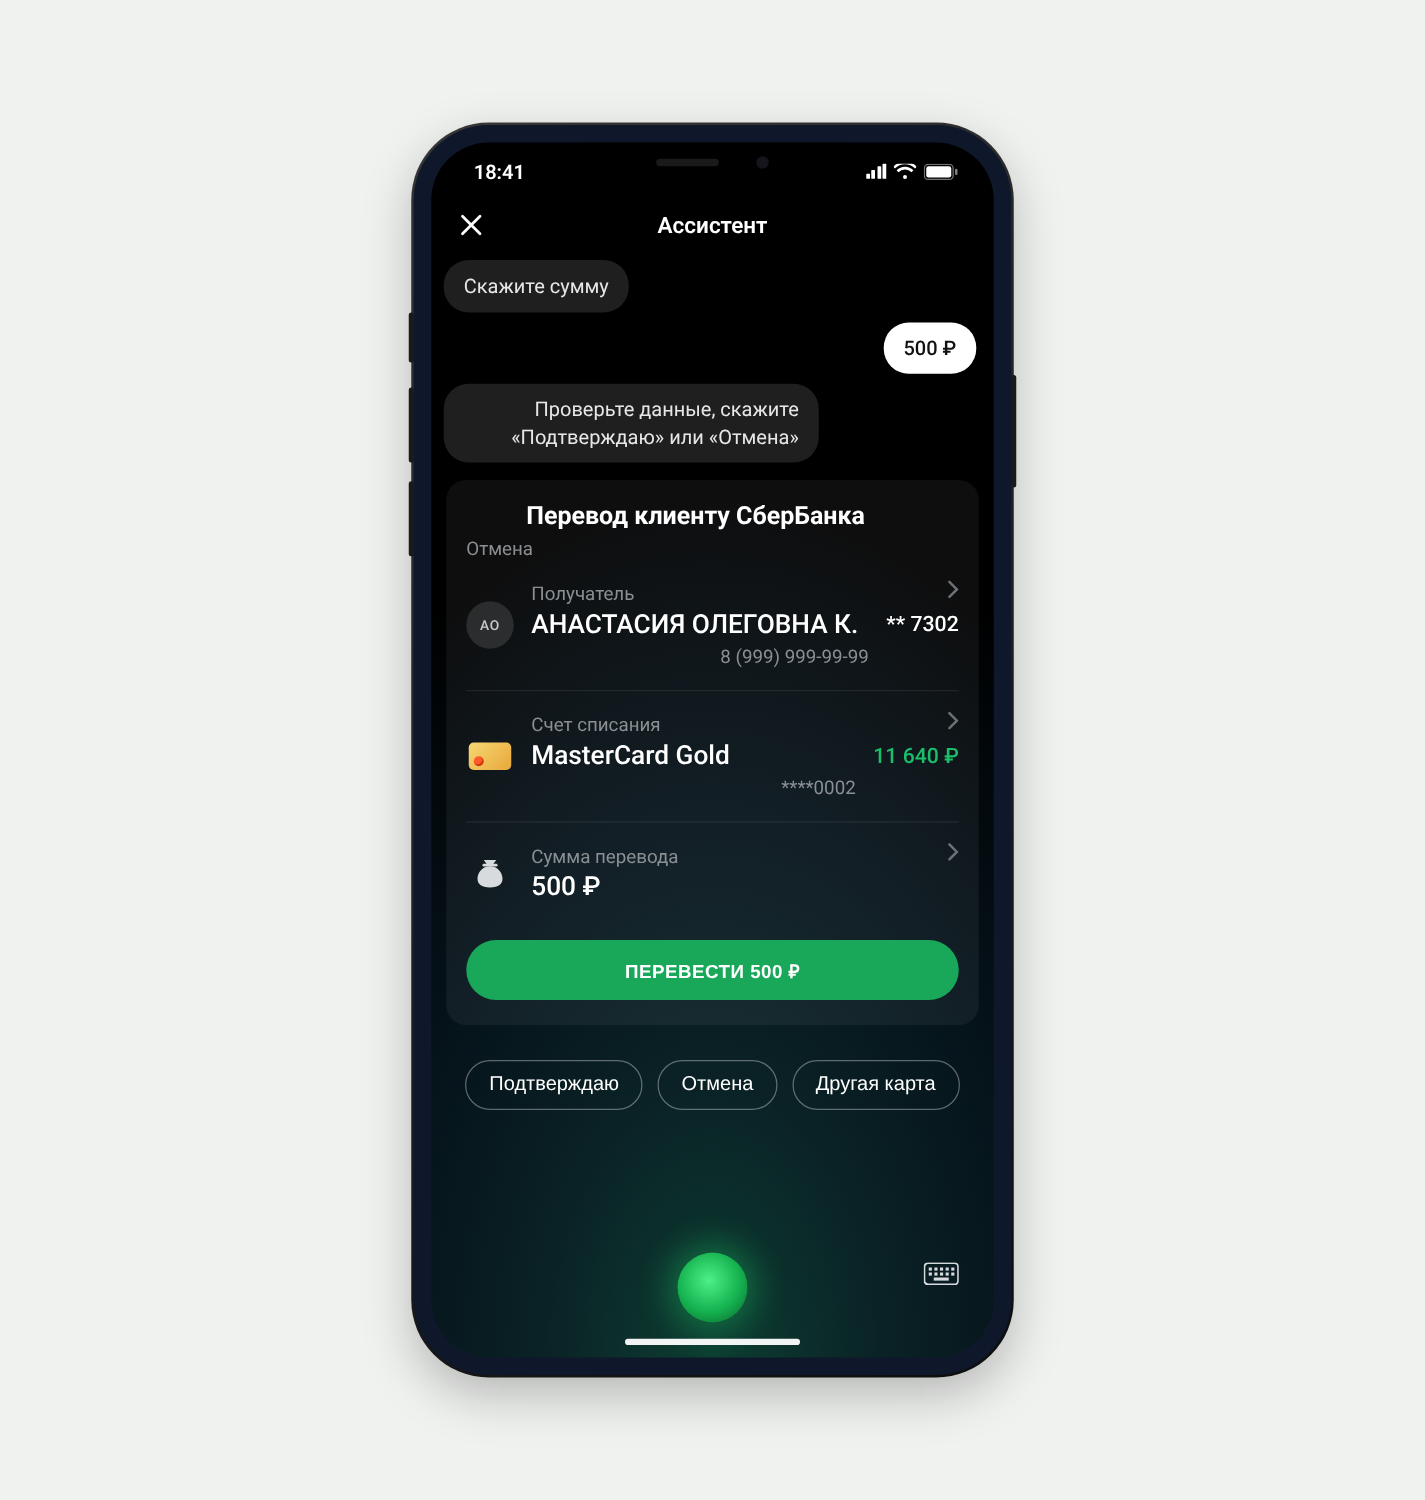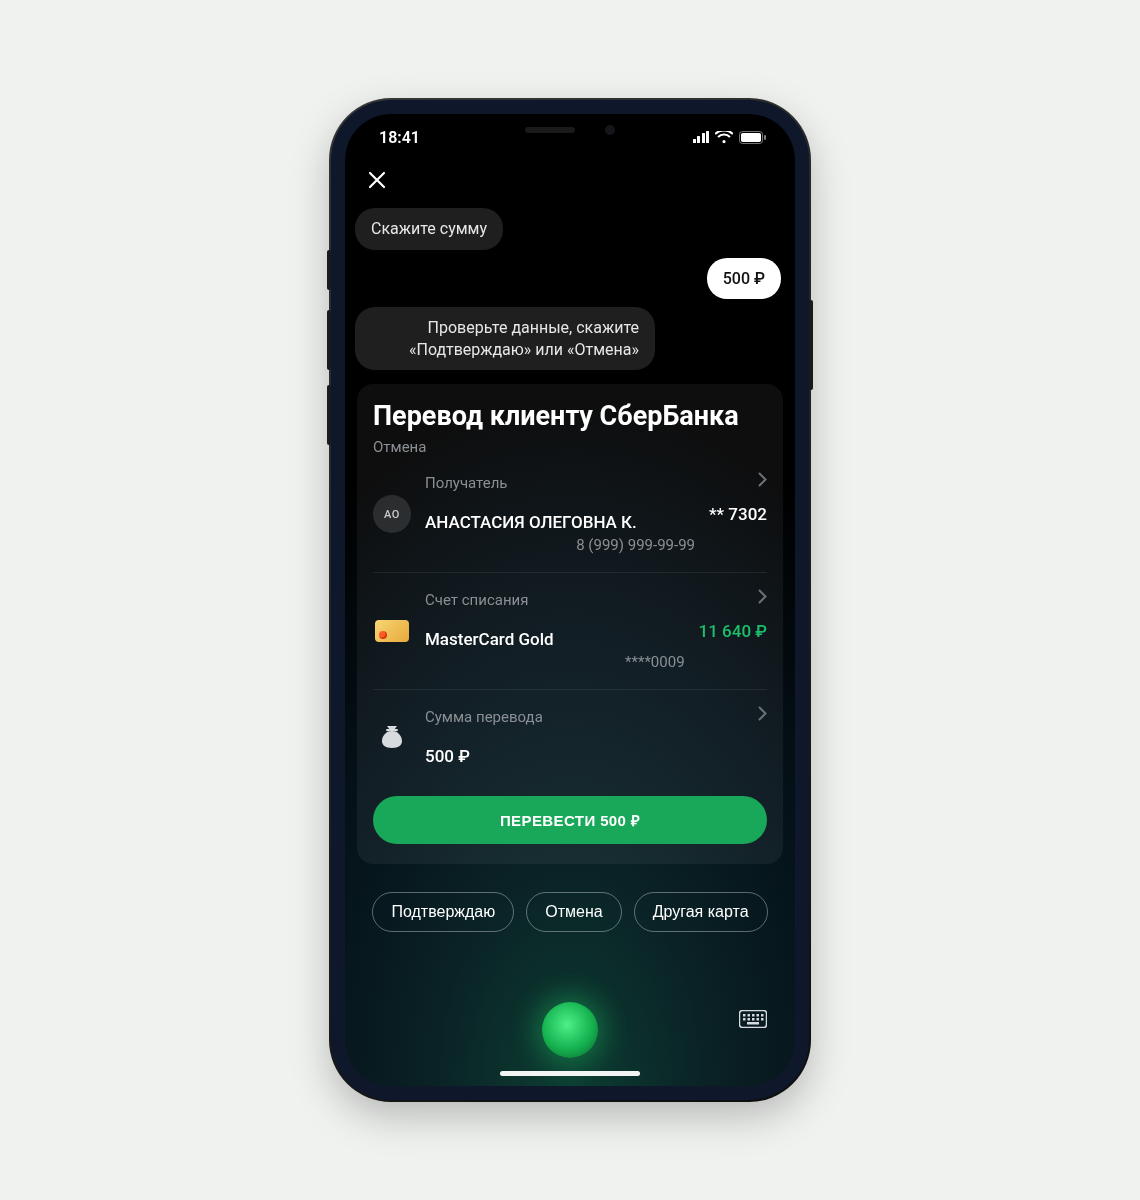--- a/index.html
+++ b/index.html
@@ -127,21 +127,21 @@
   .bubble.assistant { background: rgba(255,255,255,0.12); color: #e7e7e7; text-align: right; }
   .bubble.user { background: #fff; color: #111; font-weight: 500; }
   .row-right .bubble { margin-right: 4px; }
 
   .card {
     margin: 10px 2px 0;
     background: rgba(255,255,255,0.055);
     border-radius: 16px;
     padding: 16px 16px 20px;
   }
-  .card-title { color: #fff; font-size: 27px; font-weight: 700; }
+  .card-title { color: #fff; font-size: 20px; font-weight: 700; margin-left: 48px; }
   .card-sub { color: #8a8f93; font-size: 15px; margin-top: 6px; }
 
   .detail-row {
     display: flex;
     align-items: center;
     gap: 14px;
     padding: 18px 0;
     border-bottom: 1px solid rgba(255,255,255,0.08);
     position: relative;
   }
@@ -164,21 +164,21 @@
     position: relative;
   }
   .card-chip::after {
     content:""; position:absolute; left:4px; bottom:3px;
     width:8px; height:8px; border-radius:50%;
     background: radial-gradient(circle at 35% 35%, #ff5a2a 48%, #d63a0a 52%);
   }
   .bag-icon svg { display:block; }
   .row-body { flex: 1; min-width: 0; }
   .row-label { color: #8a8f93; font-size: 15px; }
-  .row-main { color: #fff; font-size: 17px; font-weight: 500; margin-top: 20px; }
+  .row-main { color: #fff; font-size: 21px; font-weight: 500; margin-top: 4px; }
   .row-secondary { color: #8a8f93; font-size: 15px; margin-top: 4px; text-align: right; }
   .row-secondary.orange { color: #e8893a; }
   .row-right-val { color: #fff; font-size: 17px; font-weight: 500; white-space: nowrap; }
   .row-right-val.green { color: #1bbf6b; }
   .chevron {
     position: absolute; right: 0; top: 16px;
     color: #6b7176;
   }
   .chevron svg { display:block; }
 
@@ -285,20 +285,21 @@
         </span>
       </div>
     </div>
 
     <div class="nav-bar">
       <div class="close-btn">
         <svg width="20" height="20" viewBox="0 0 20 20">
             <path stroke="#fff" stroke-width="2.2" stroke-linecap="round" d="M3 3l14 14M17 3L3 17"></path>
           </svg>
       </div>
+      <div class="nav-title">Ассистент</div>
     </div>
 
     <div class="chat-area">
       <div class="row-left">
         <span class="bubble assistant">Скажите сумму</span>
       </div>
       <div class="row-right">
         <span class="bubble user">500 ₽</span>
       </div>
       <div class="row-left">
@@ -326,21 +327,21 @@
           </div>
         </div>
 
         <div class="detail-row">
           <div class="row-icon">
             <div class="card-chip"></div>
           </div>
           <div class="row-body">
             <div class="row-label">Счет списания</div>
             <div class="row-main">MasterCard Gold</div>
-            <div class="row-secondary">****0009</div>
+            <div class="row-secondary">****0002</div>
           </div>
           <div class="row-right-val green">11 640 ₽</div>
           <div class="chevron">
             <svg width="9" height="15" viewBox="0 0 9 15">
                 <path fill="none" stroke="currentColor" stroke-width="2" stroke-linecap="round" d="M1.5 1.5l6 6-6 6"></path>
               </svg>
           </div>
         </div>
 
         <div class="detail-row">

